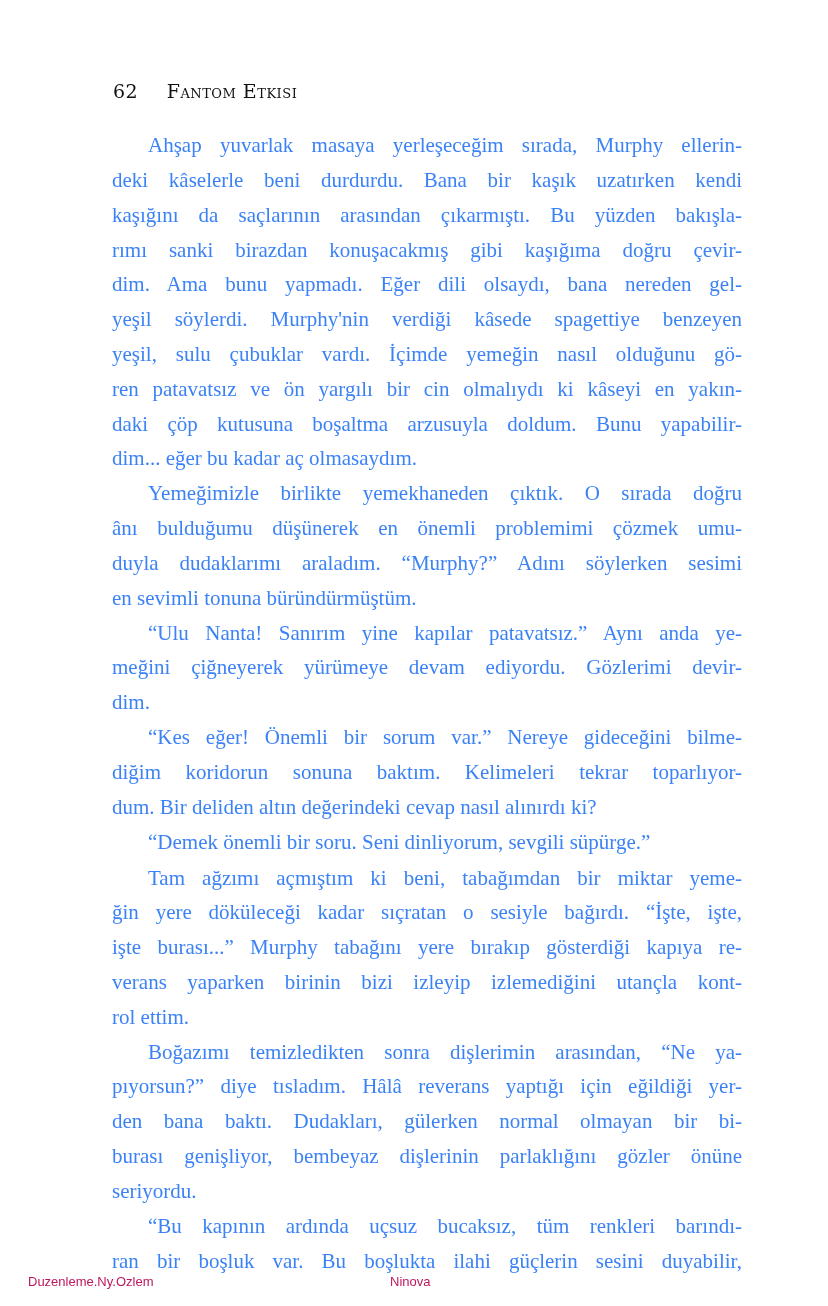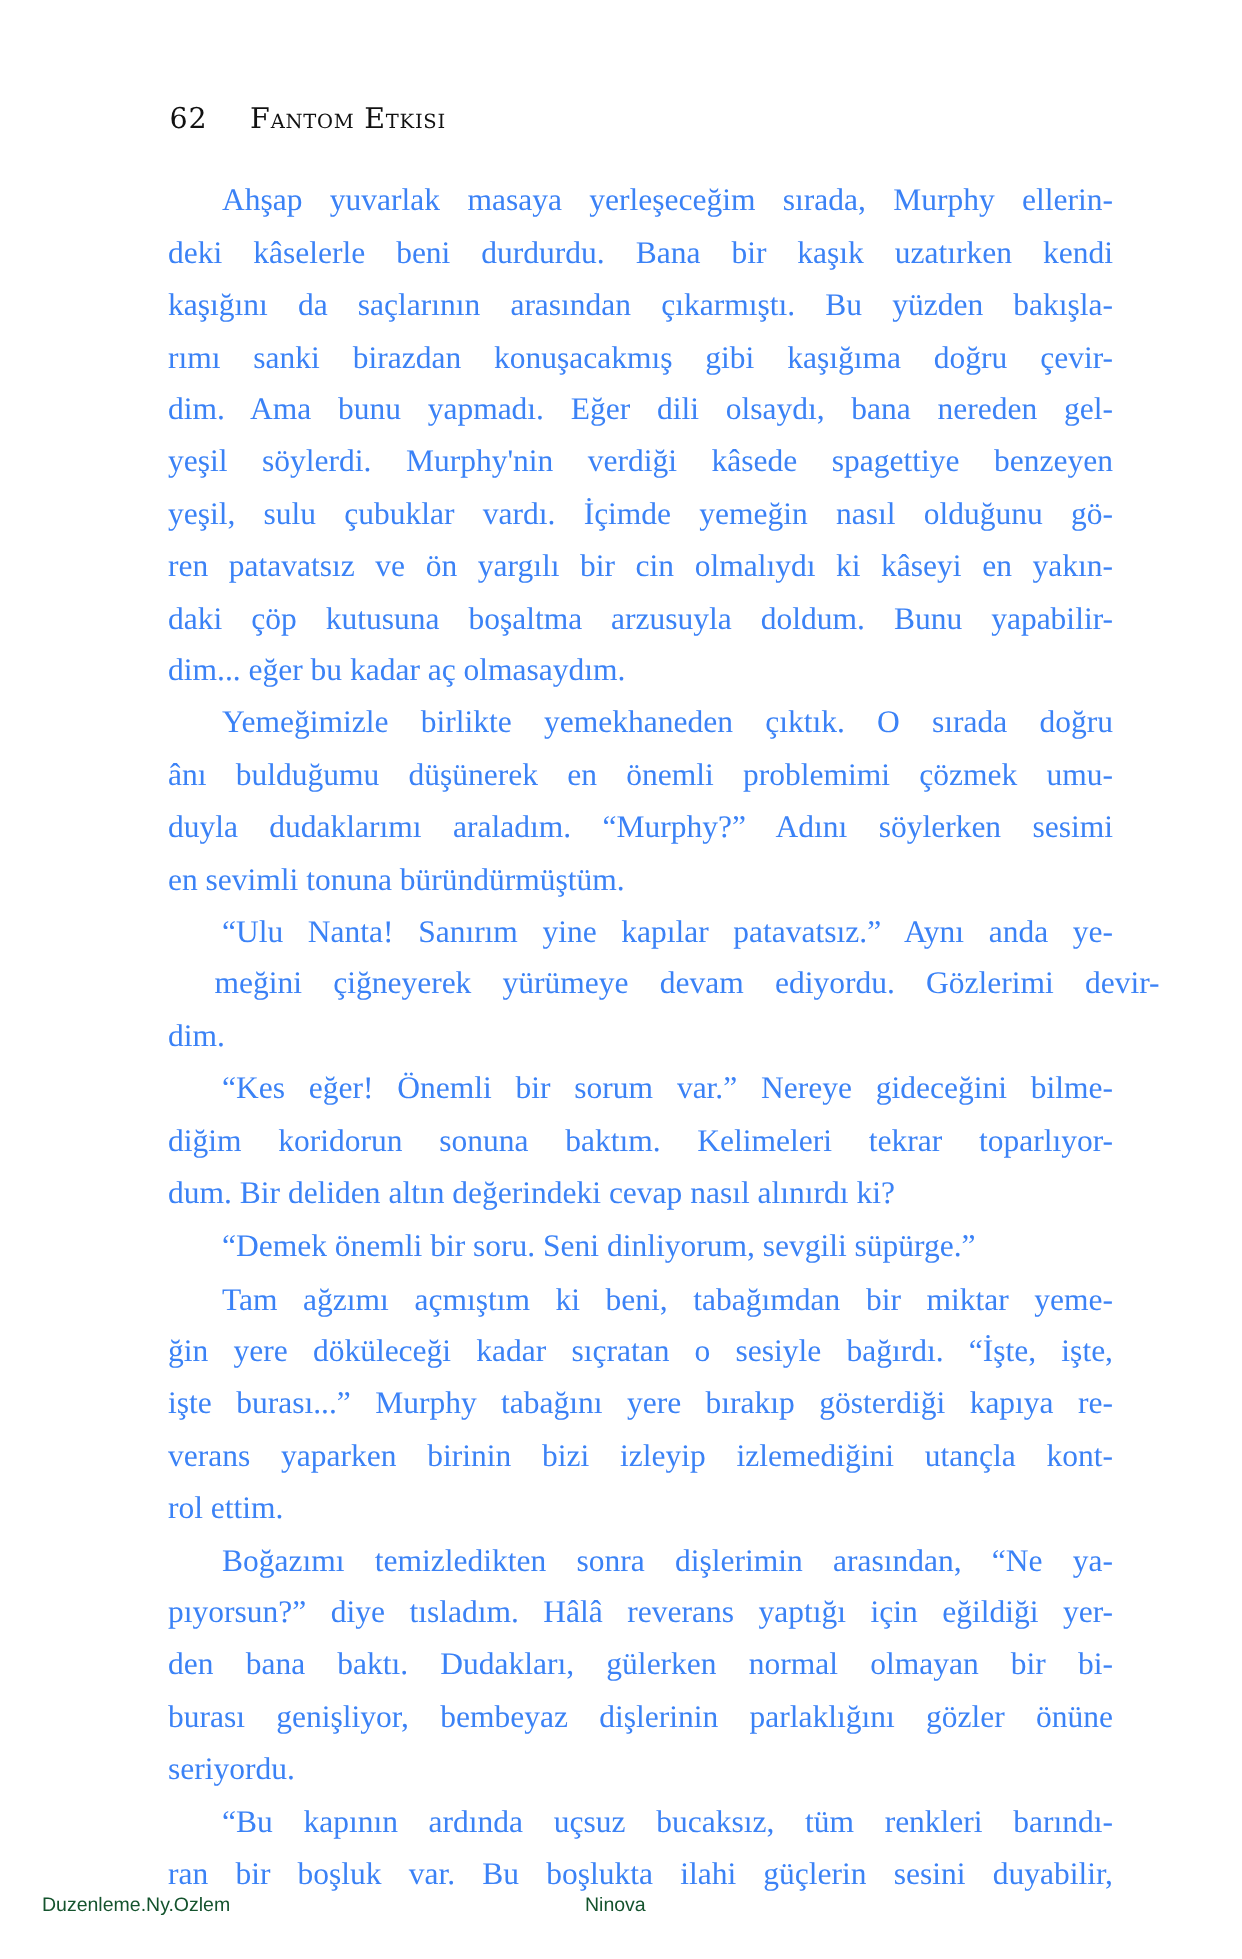--- a/index.html
+++ b/index.html
@@ -1,28 +1,28 @@
 <!DOCTYPE html>
 <html><head>
 <meta charset="utf-8">
 <style>
   html, body { margin: 0; padding: 0; background: #ffffff; }
   body { width: 828px; height: 1306px; position: relative; overflow: hidden; }
-  .page { position: absolute; left: 0; top: 0; width: 828px; height: 916px; background: #fff; }
+  .page { position: absolute; left: 0; top: 12px; width: 828px; height: 916px; background: #fff; }
   .header { position: absolute; left: 113px; top: 68px; height: 30px; color: #111;
             font-family: "DejaVu Serif", serif; font-size: 19px; letter-spacing: 0.5px; white-space: nowrap; }
   .header .pn { display: inline-block; margin-right: 22px; }
   .header .ti { font-variant: small-caps; }
   .line { position: absolute; left: 112px; width: 630px; height: 34px; line-height: 34px;
           font-family: "Liberation Serif", serif; font-size: 21px; color: #3b82f6;
           white-space: nowrap; text-align: justify; text-align-last: justify; }
   .line.indent { left: 148px; width: 594px; }
   .line.last { text-align-last: left; }
   .footer { position: absolute; top: 1262px; font-family: "Liberation Sans", sans-serif;
-            font-size: 13px; color: #14532d; white-space: nowrap; }
+            font-size: 13px; color: #be185d; white-space: nowrap; }
 </style>
 </head>
 <body>
 
 <div class="page">
   <div class="header">
     <span class="pn">62</span>
     <span class="ti">Fantom Etkisi</span>
   </div>
 
@@ -35,21 +35,21 @@
       <div class="line" style="top: 290px;">yeşil söylerdi. Murphy'nin verdiği kâsede spagettiye benzeyen</div>
       <div class="line" style="top: 325px;">yeşil, sulu çubuklar vardı. İçimde yemeğin nasıl olduğunu gö-</div>
       <div class="line" style="top: 360px;">ren patavatsız ve ön yargılı bir cin olmalıydı ki kâseyi en yakın-</div>
       <div class="line" style="top: 395px;">daki çöp kutusuna boşaltma arzusuyla doldum. Bunu yapabilir-</div>
       <div class="line last" style="top: 429px;">dim... eğer bu kadar aç olmasaydım.</div>
       <div class="line indent" style="top: 464px;">Yemeğimizle birlikte yemekhaneden çıktık. O sırada doğru</div>
       <div class="line" style="top: 499px;">ânı bulduğumu düşünerek en önemli problemimi çözmek umu-</div>
       <div class="line" style="top: 534px;">duyla dudaklarımı araladım. “Murphy?” Adını söylerken sesimi</div>
       <div class="line last" style="top: 569px;">en sevimli tonuna büründürmüştüm.</div>
       <div class="line indent" style="top: 604px;">“Ulu Nanta! Sanırım yine kapılar patavatsız.” Aynı anda ye-</div>
-      <div class="line" style="top: 638px; margin-left: 31px;">meğini çiğneyerek yürümeye devam ediyordu. Gözlerimi devir-</div>
+      <div class="line" style="top: 638px;">meğini çiğneyerek yürümeye devam ediyordu. Gözlerimi devir-</div>
       <div class="line last" style="top: 673px;">dim.</div>
       <div class="line indent" style="top: 708px;">“Kes eğer! Önemli bir sorum var.” Nereye gideceğini bilme-</div>
       <div class="line" style="top: 743px;">diğim koridorun sonuna baktım. Kelimeleri tekrar toparlıyor-</div>
       <div class="line last" style="top: 778px;">dum. Bir deliden altın değerindeki cevap nasıl alınırdı ki?</div>
       <div class="line indent last" style="top: 813px;">“Demek önemli bir soru. Seni dinliyorum, sevgili süpürge.”</div>
       <div class="line indent" style="top: 849px;">Tam ağzımı açmıştım ki beni, tabağımdan bir miktar yeme-</div>
       <div class="line" style="top: 883px;">ğin yere döküleceği kadar sıçratan o sesiyle bağırdı. “İşte, işte,</div>
       <div class="line" style="top: 918px;">işte burası...” Murphy tabağını yere bırakıp gösterdiği kapıya re-</div>
       <div class="line" style="top: 953px;">verans yaparken birinin bizi izleyip izlemediğini utançla kont-</div>
       <div class="line last" style="top: 988px;">rol ettim.</div>

